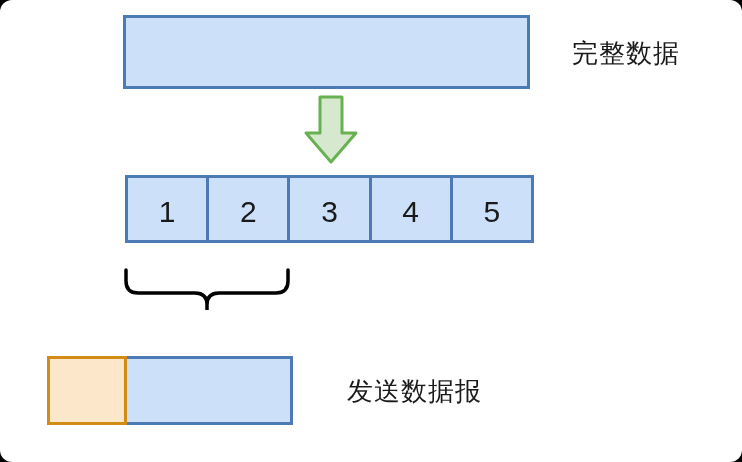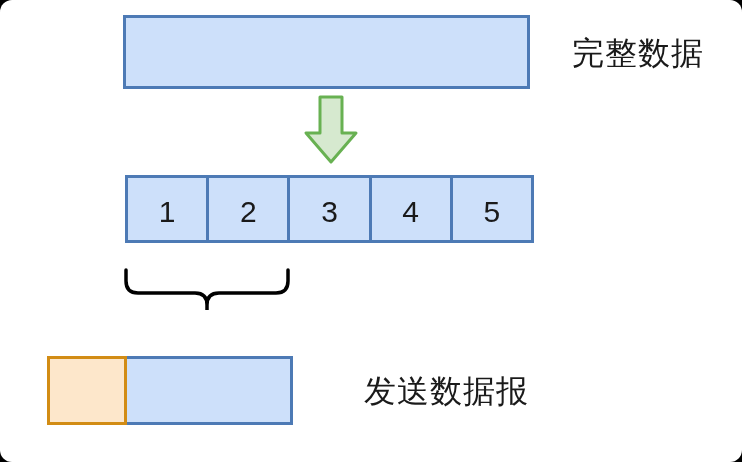--- a/index.html
+++ b/index.html
@@ -19,21 +19,21 @@
   .card{
     position:relative;
     width:742px;height:462px;
     background:var(--card-bg);
     border-radius:12px;
     overflow:hidden;
   }
   .abs{position:absolute;}
   .diagram-label{
     color:var(--text-color);
-    font-size:32px;
+    font-size:26px;
     font-weight:500;
     letter-spacing:1px;
     white-space:nowrap;
     line-height:30px;
   }
   .top-rect{
     left:123px;top:15px;width:407px;height:74px;
     background:var(--blue-fill);
     border:3px solid var(--blue-stroke);
   }
@@ -61,21 +61,21 @@
     background:var(--blue-fill);
     border:3px solid var(--blue-stroke);
     z-index:1;
   }
   .datagram-orange{
     left:47px;top:356px;width:80px;height:69px;
     background:var(--orange-fill);
     border:3px solid var(--orange-stroke);
     z-index:2;
   }
-  .label-datagram{left:364px;top:376px;}
+  .label-datagram{left:347px;top:376px;}
 </style>
 </head>
 <body>
 
 <div class="card">
 
   <div class="abs top-rect"></div>
   <div class="abs diagram-label label-complete">完整数据</div>
 
   <div class="abs arrow-wrap">

